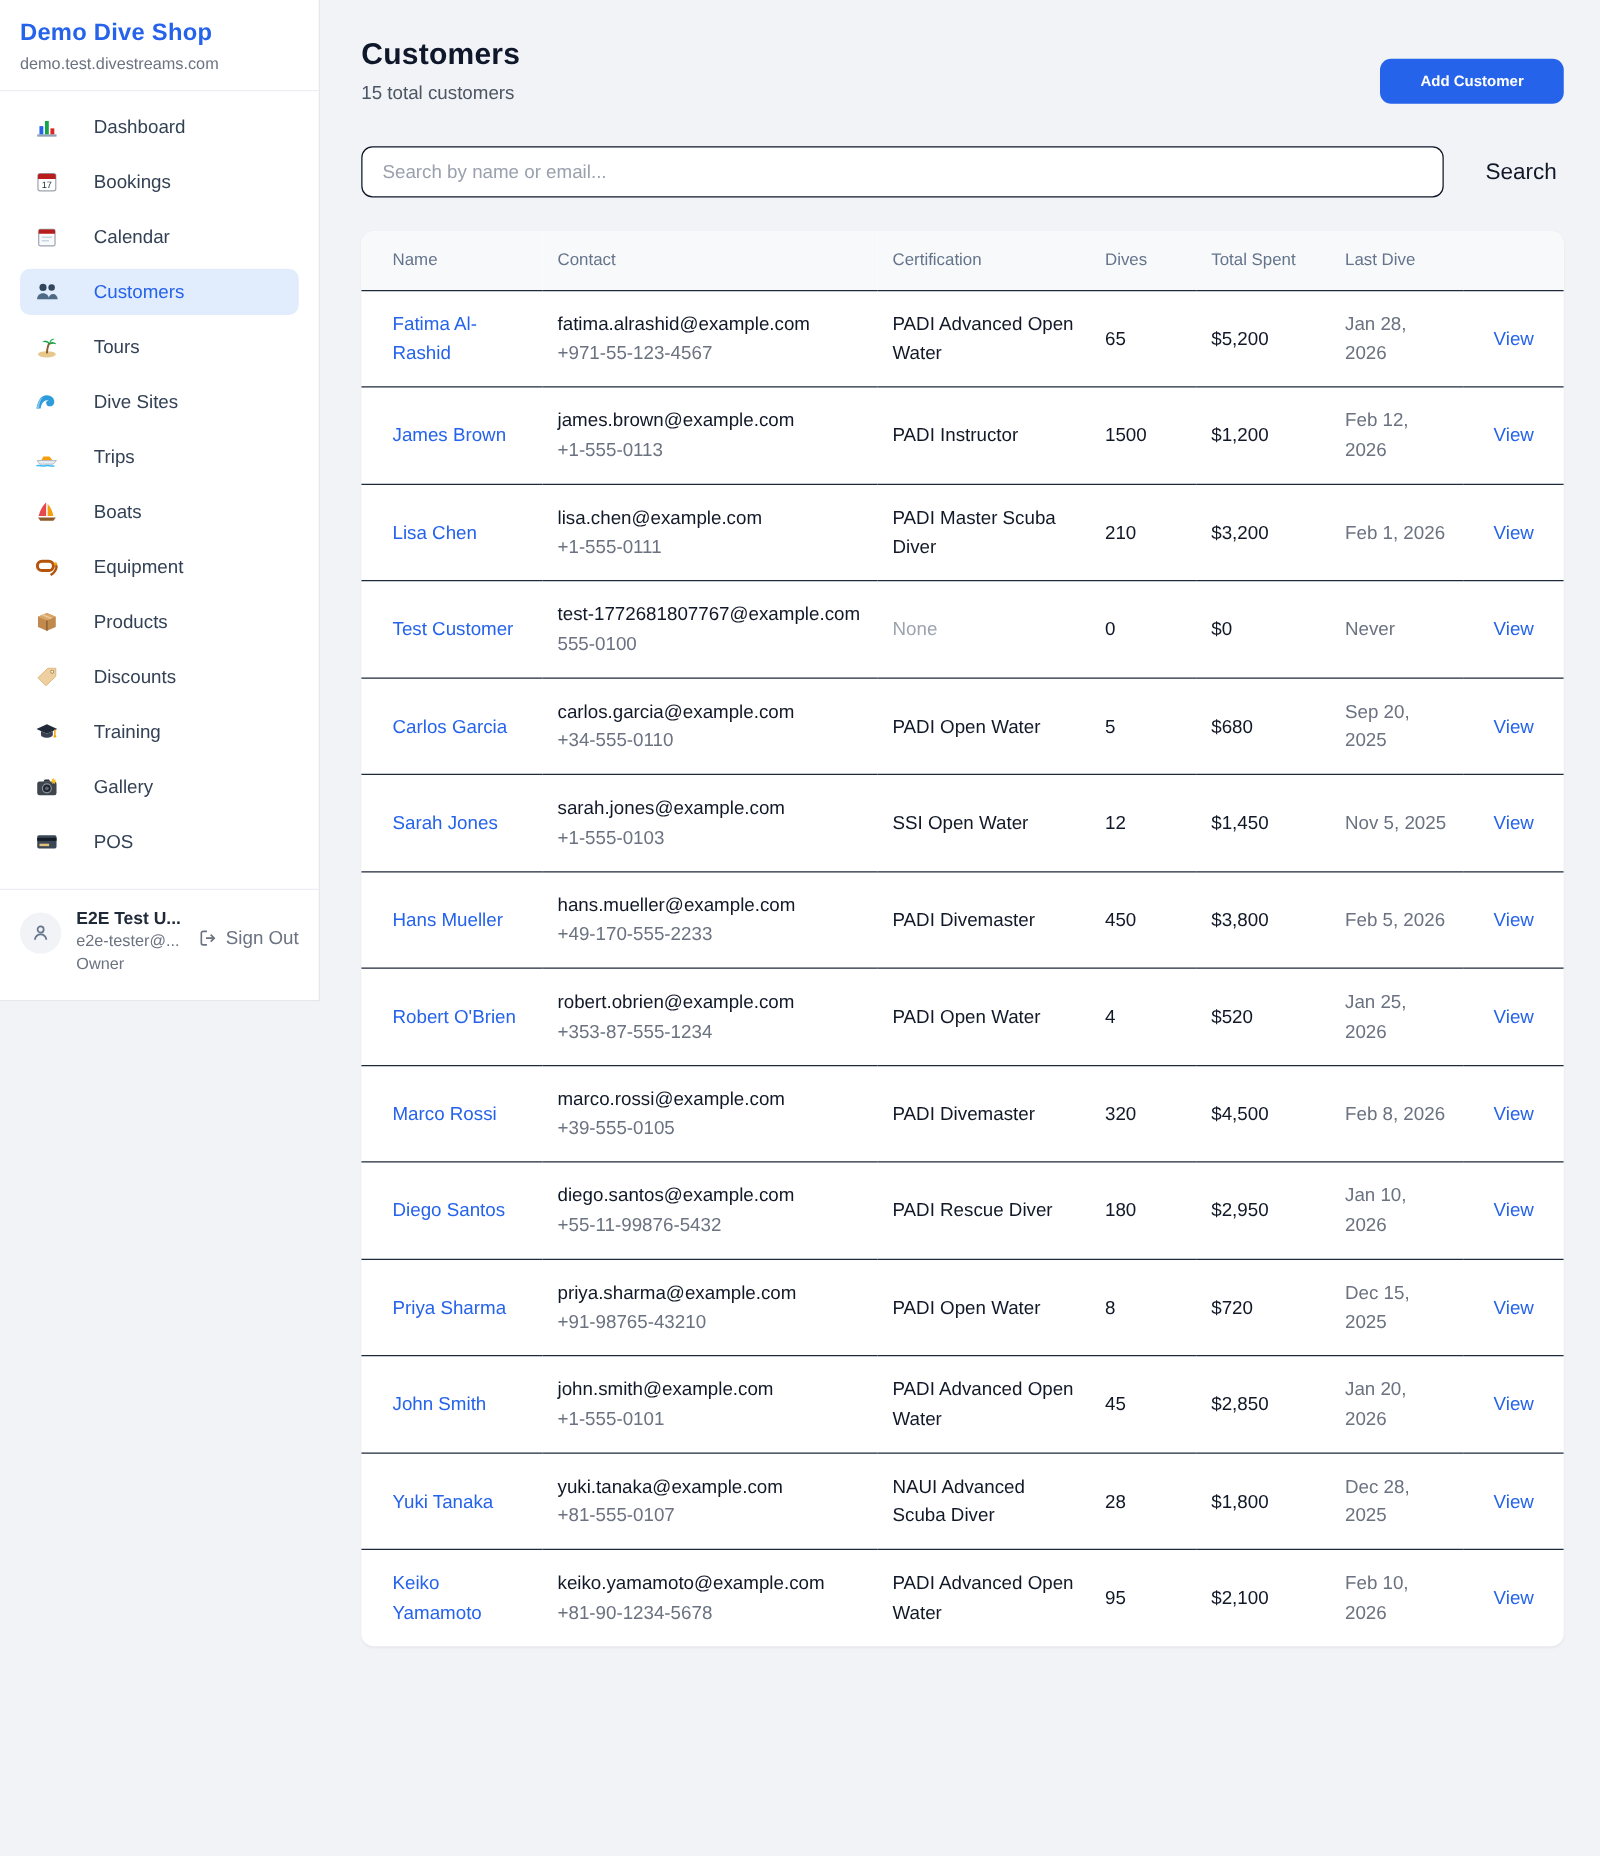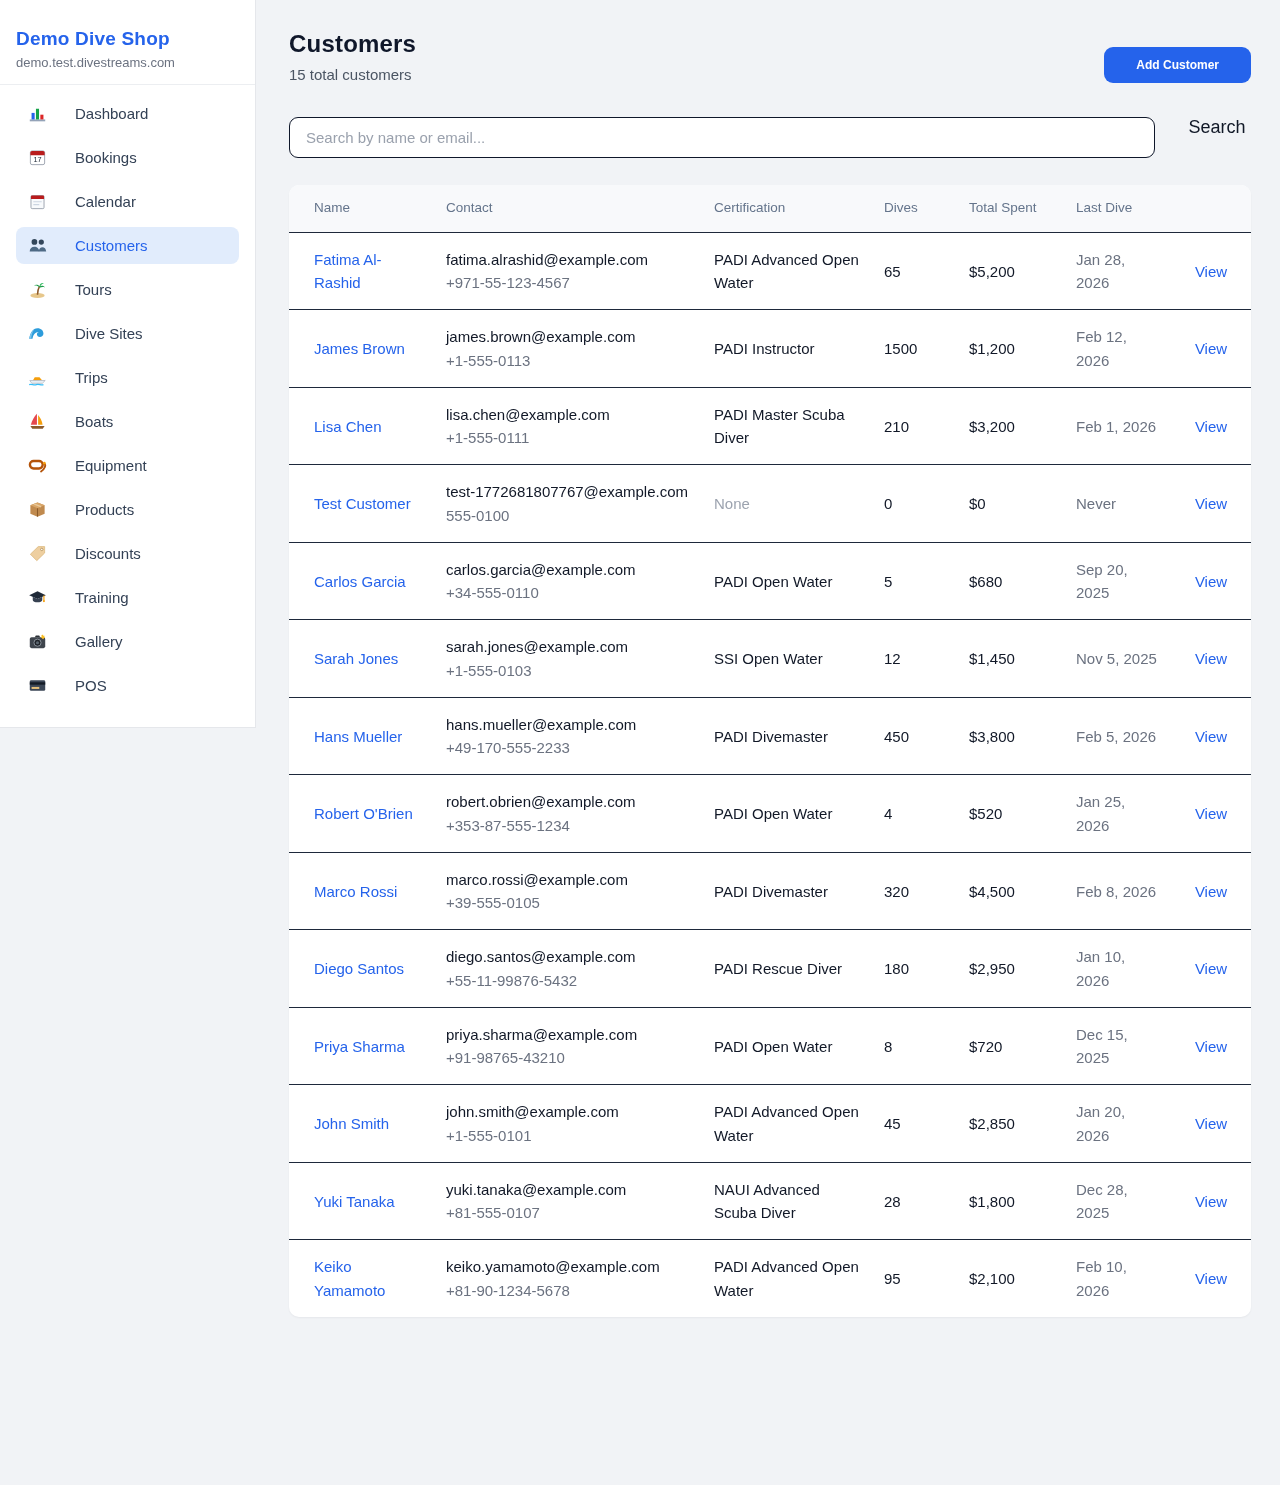--- a/index.html
+++ b/index.html
@@ -14,21 +14,21 @@
   :root { --accent:#2563eb; --dark-border:#1e293b; --light-border:#e5e7eb; }
 
   
   .sidebar-col { width:256px; flex:0 0 256px; }
   .sidebar {
     background:#fff;
     border-right:1px solid var(--light-border);
     border-bottom:1px solid var(--light-border);
     padding-bottom:4px;
   }
-  .brand { padding:28px 16px 14px 16px; border-bottom:1px solid #eceef1; }
+  .brand { padding:16px 16px 14px 16px; border-bottom:1px solid #eceef1; }
   .brand-name { color:var(--accent); font-size:19px; font-weight:bold; letter-spacing:.2px; }
   .brand-domain { color:#6b7280; font-size:13px; margin-top:5px; }
   .nav { list-style:none; padding:10px 16px 12px 16px; }
   .nav-item {
     display:flex; align-items:center; gap:28px;
     padding:9px 12px; margin-bottom:7px;
     border-radius:8px; cursor:pointer;
     font-size:15px; color:#334155;
   }
   .nav-item.active { background:#e1ecfc; color:var(--accent); }
@@ -56,21 +56,21 @@
   
   .main { flex:1; padding:30px 31px 0 33px; }
   .page-header { display:flex; justify-content:space-between; align-items:flex-start; }
   .page-title { font-size:24px; font-weight:bold; color:#0f172a; letter-spacing:.2px; }
   .page-subtitle { font-size:15px; color:#4b5563; margin-top:8px; }
   .btn-primary {
     background:var(--accent); color:#fff; border:none; cursor:pointer;
     font-family:inherit; font-size:12px; font-weight:600;
     padding:11px 32px; border-radius:9px; margin-top:17px;
   }
-  .search-row { display:flex; align-items:flex-start; margin-top:34px; gap:0; }
+  .search-row { display:flex; align-items:center; margin-top:34px; gap:0; }
   .search-input {
     flex:1; height:41px; border:1px solid #0f172a; border-radius:9px;
     padding:0 16px; font-size:15px; font-family:inherit; color:#111827; background:#fff;
     outline:none;
   }
   .search-input::placeholder { color:#9aa1ad; }
   .search-btn {
     background:none; border:none; cursor:pointer; font-family:inherit;
     font-size:18px; color:#111827; font-weight:500; padding:0 0 0 28px; width:96px; text-align:center;
   }
@@ -249,20 +249,40 @@
           <span class="nav-icon">
             <svg viewBox="0 0 16 16">
               <rect x="1.5" y="3.5" width="13" height="9" rx="1.2" fill="#3b4656"></rect>
               <rect x="1.5" y="5.3" width="13" height="2" fill="#141c26"></rect>
               <rect x="3" y="9.2" width="6.5" height="1.7" fill="#e5c07b"></rect>
             </svg>
           </span>
           <span>POS</span>
         </li>
       </ul>
+    <div class="user-box">
+      <div class="avatar">
+        <svg viewBox="0 0 16 16" fill="none" stroke="#64748b" stroke-width="1.3">
+            <circle cx="8" cy="5.3" r="2.3"></circle>
+            <path d="M3.6 13c.6-2.6 2.2-4 4.4-4s3.8 1.4 4.4 4"></path>
+          </svg>
+      </div>
+      <div class="user-meta">
+        <div class="user-name">E2E Test U...</div>
+        <div class="user-email">e2e-tester@...</div>
+        <div class="user-role">Owner</div>
+      </div>
+      <div class="signout">
+        <svg viewBox="0 0 16 16" fill="none" stroke="#6b7280" stroke-width="1.4">
+            <path d="M7 2.2H3.8c-.9 0-1.6.7-1.6 1.6v8.4c0 .9.7 1.6 1.6 1.6H7"></path>
+            <path d="M10.2 5l3 3-3 3M13 8H6.2"></path>
+          </svg>
+        <span>Sign Out</span>
+      </div>
+    </div>
   </div>
 </div>
 
 <div class="main">
   <div class="page-header">
     <div>
       <div class="page-title">Customers</div>
       <div class="page-subtitle">15 total customers</div>
     </div>
     <button class="btn-primary">Add Customer</button>

